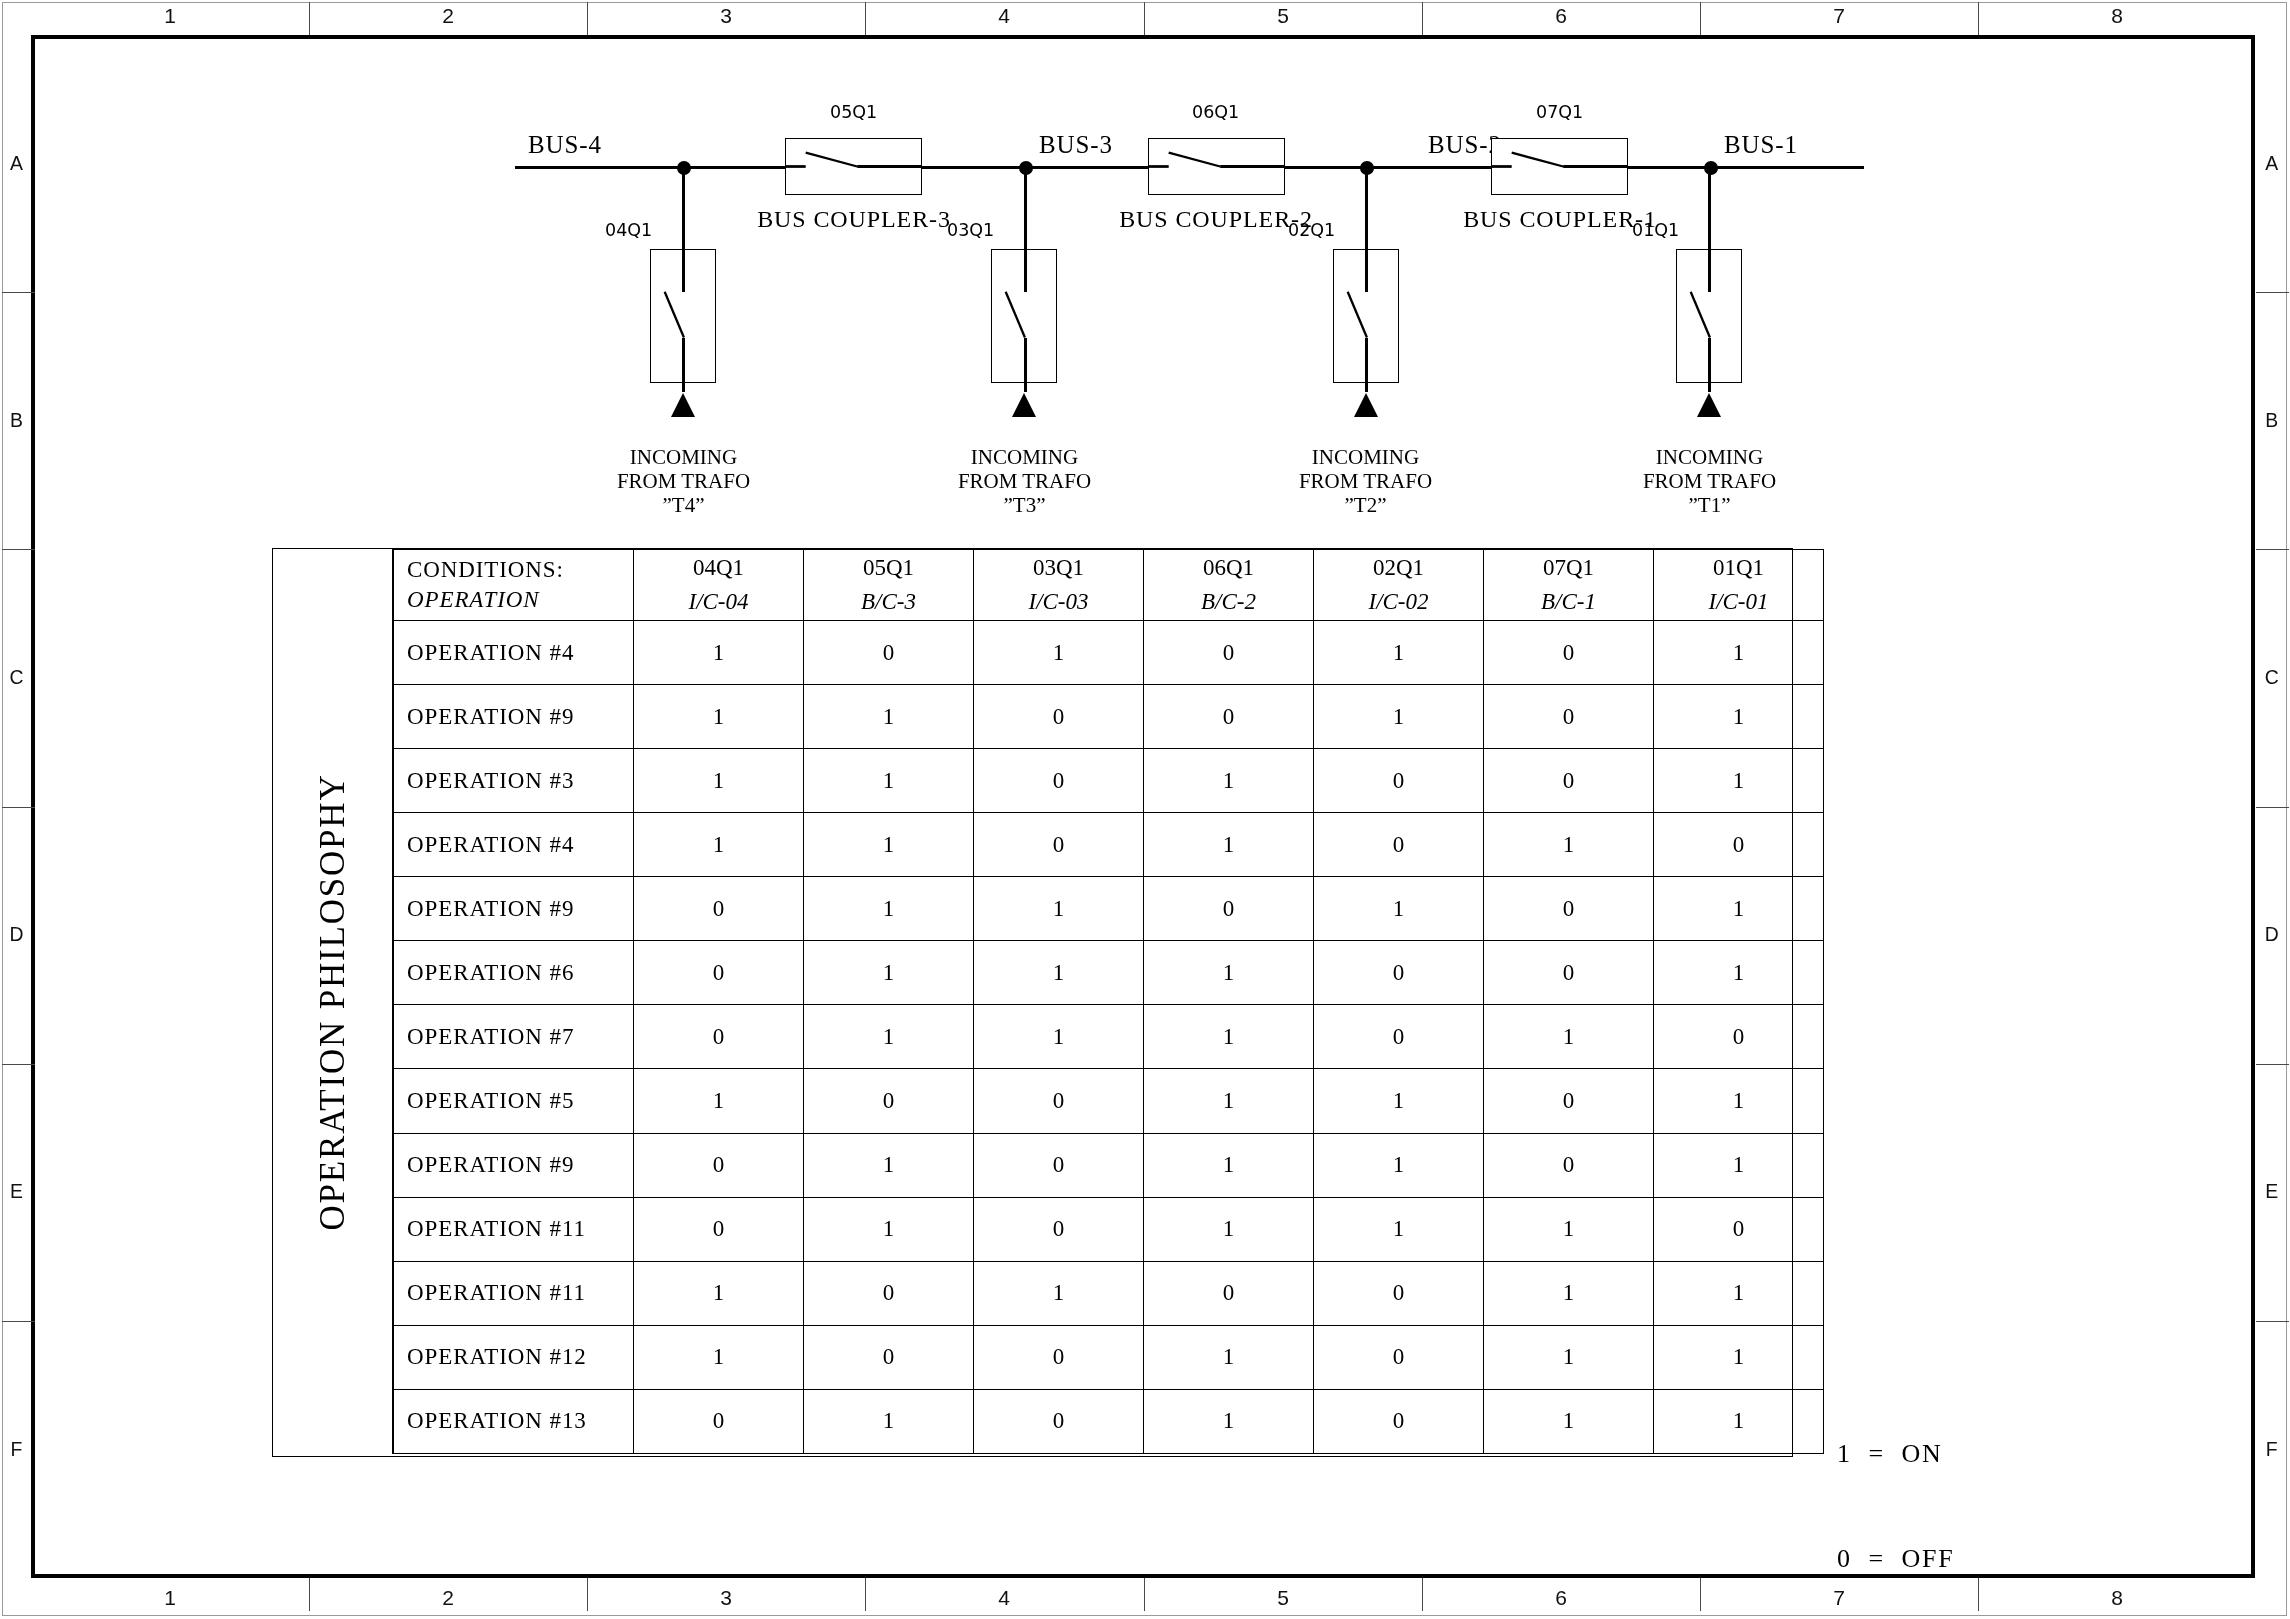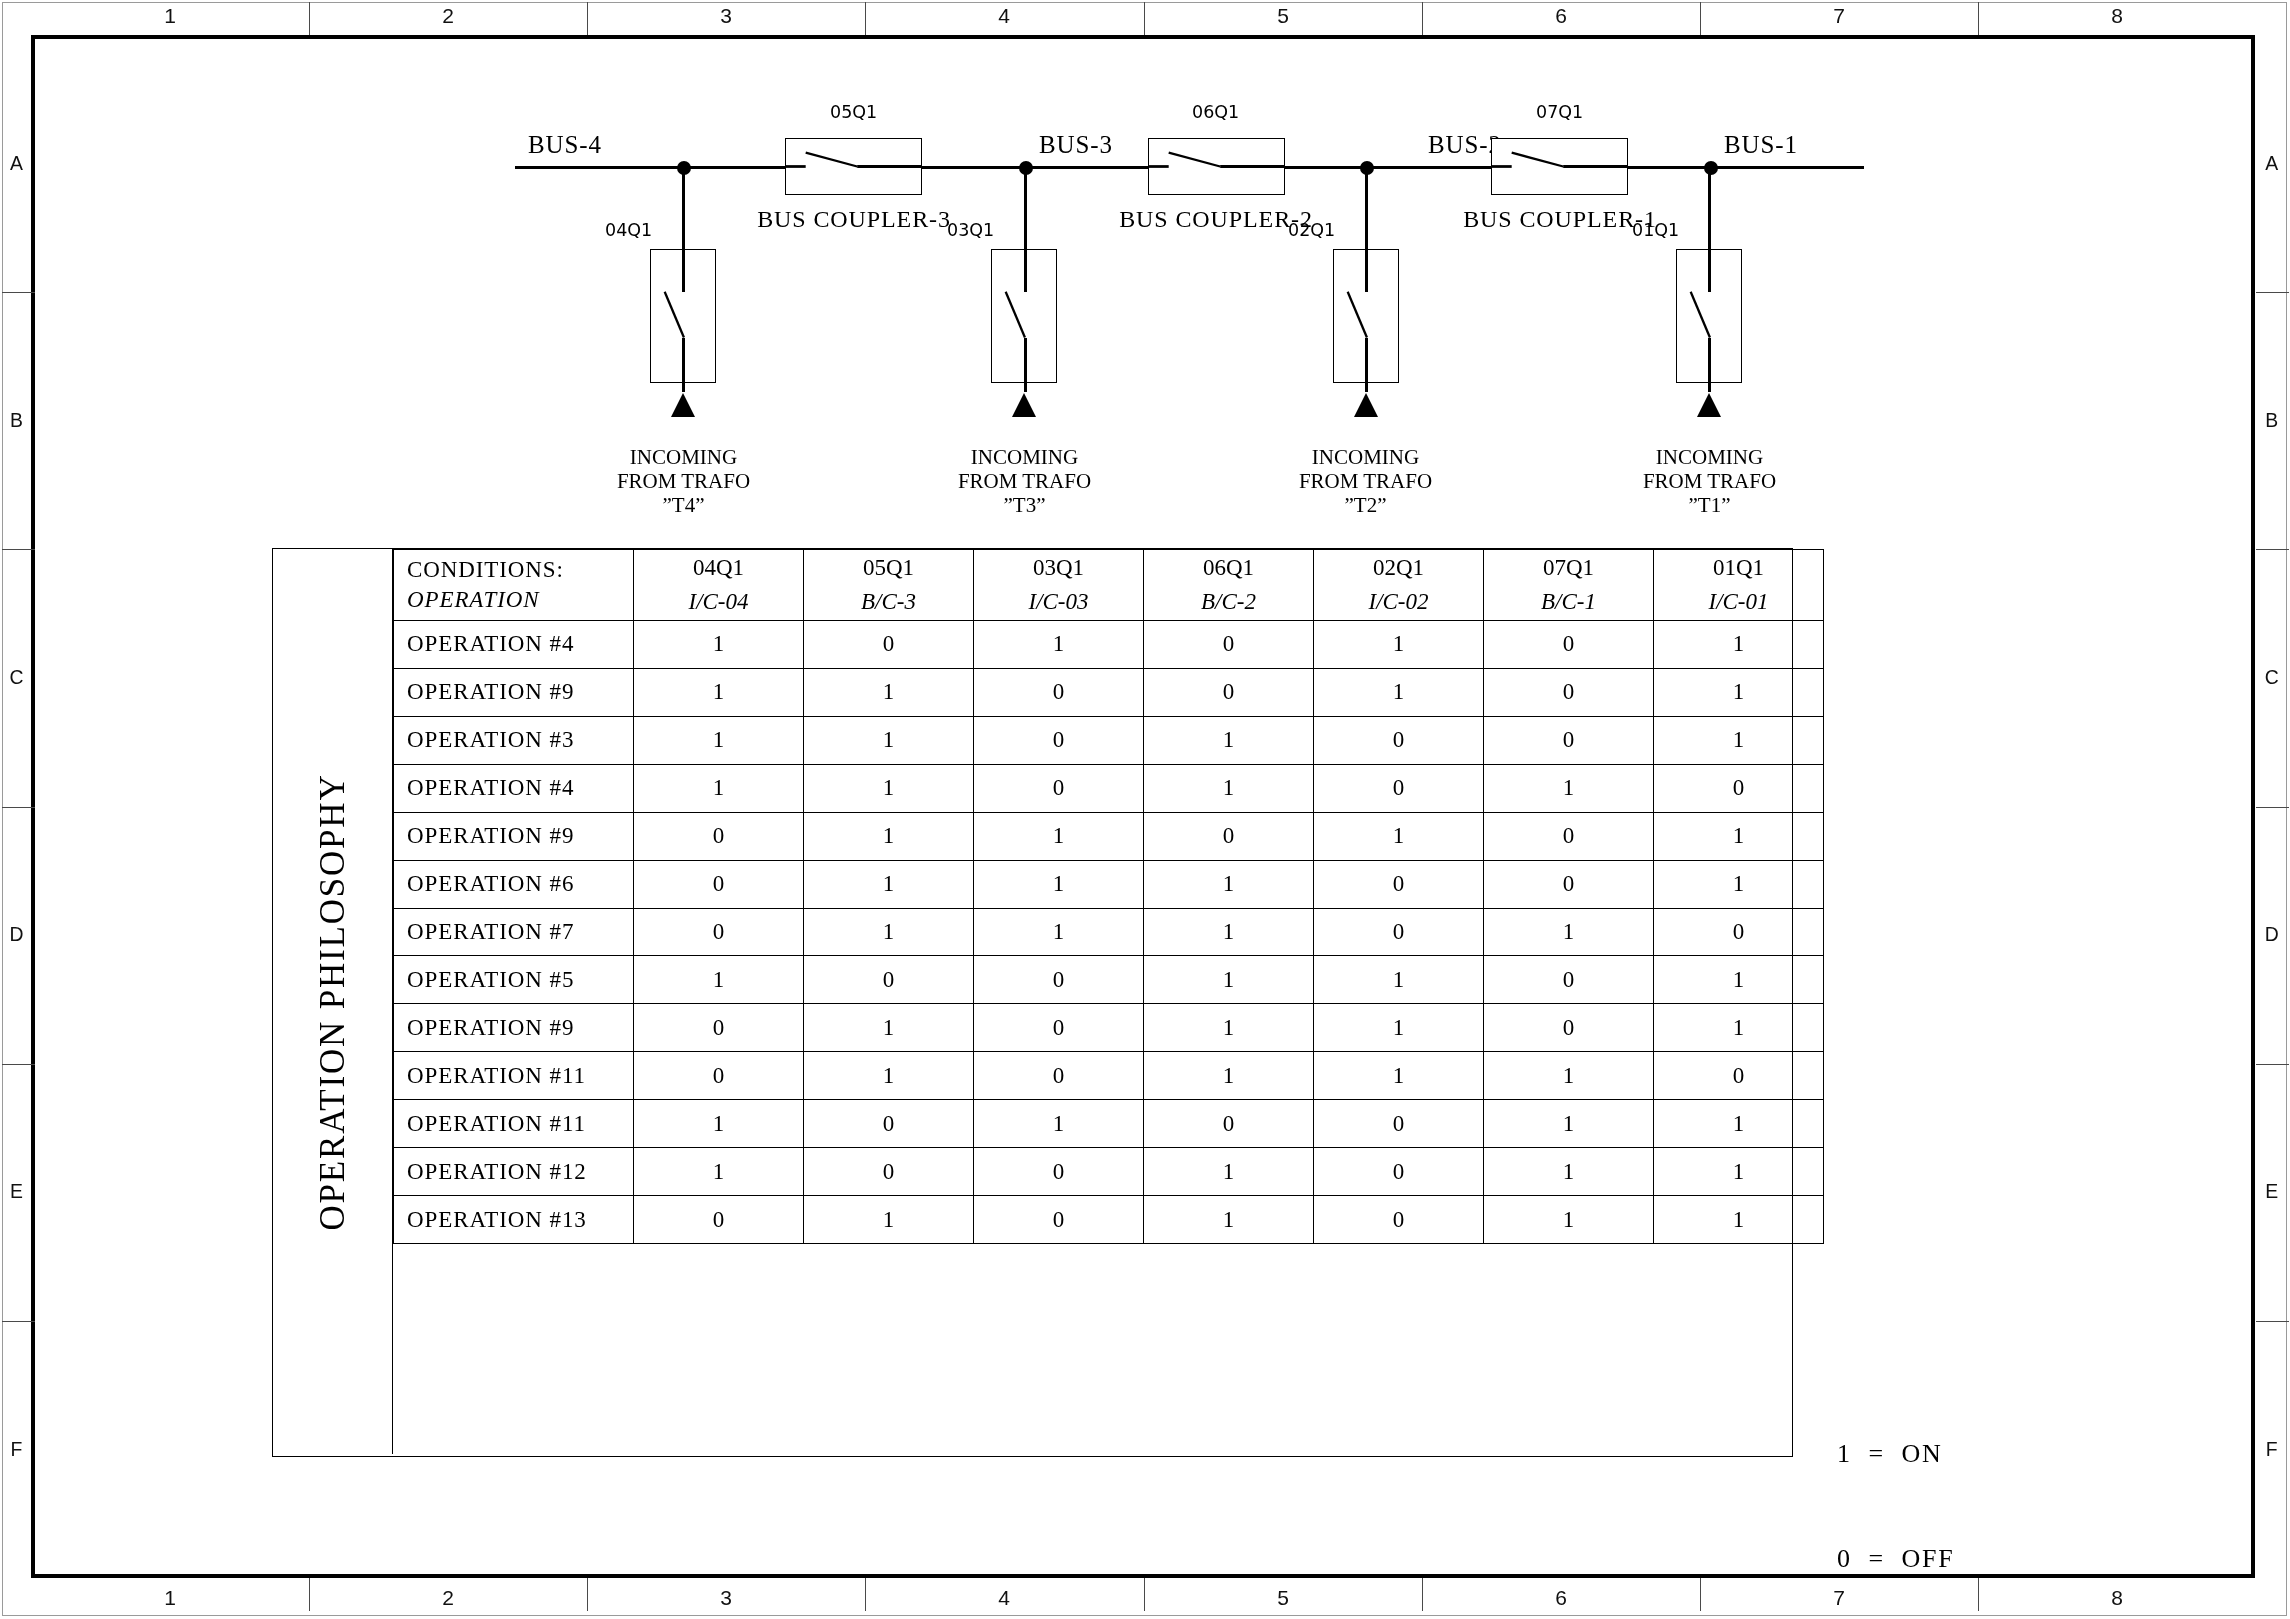--- a/index.html
+++ b/index.html
@@ -25,21 +25,21 @@
   .lbl-dev{font-family:"DejaVu Sans", sans-serif;font-size:17.5px;letter-spacing:0px;}
   .lbl-inc{position:absolute;text-align:center;font-family:"Liberation Serif", serif;font-size:21px;line-height:24px;white-space:pre;}
   .arrow{position:absolute;width:0;height:0;border-left:12px solid transparent;border-right:12px solid transparent;border-bottom:24px solid #000;}
   svg.sw{position:absolute;overflow:visible;}
 
   
   #tblwrap{position:absolute;left:272px;top:548px;width:1521px;height:909px;border:1.8px solid #000;box-sizing:border-box;}
   #vtitle{position:absolute;left:0;top:0;width:120px;height:905px;border-right:1.8px solid #000;box-sizing:border-box;
           display:flex;align-items:center;justify-content:center;}
   #vtitle span{transform:rotate(-90deg);white-space:nowrap;font-family:"Liberation Serif", serif;font-size:35px;letter-spacing:1.8px;}
-  table{position:absolute;left:120px;top:0;border-collapse:collapse;width:1397px;height:695px;table-layout:fixed;}
+  table{position:absolute;left:120px;top:0;border-collapse:collapse;width:1397px;height:905px;table-layout:fixed;}
   table td{border:1.8px solid #000;font-family:"Liberation Serif", serif;font-size:23px;text-align:center;vertical-align:middle;}
   td.rowhdr{text-align:left;padding-left:13px;width:225px;letter-spacing:0.9px;}
   th{border:1.8px solid #000;font-family:"Liberation Serif", serif;font-size:23px;font-weight:normal;vertical-align:middle;}
   th.hcond{text-align:left;padding-left:13px;width:225px;line-height:30px;letter-spacing:0.9px;}
   th.hcol{text-align:center;line-height:34px;}
   .hc1{display:block;}
   .hc2{display:block;font-style:italic;}
   #legend{position:absolute;left:1837px;top:1366px;font-family:"Liberation Serif", serif;font-size:26px;line-height:35px;white-space:pre;letter-spacing:1.8px;}
 </style>
 </head>

